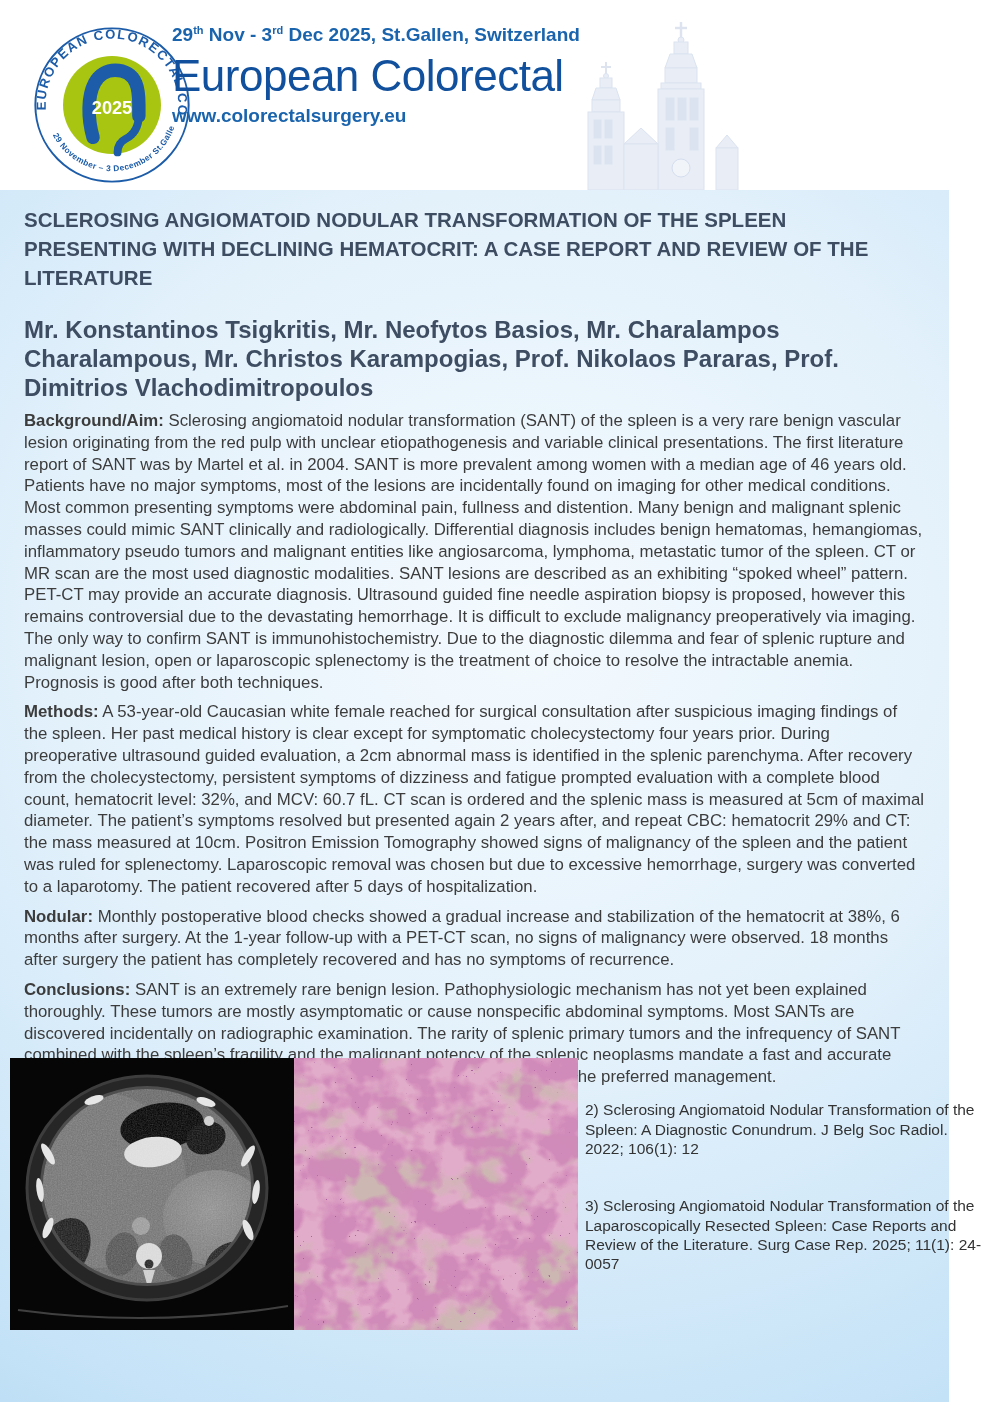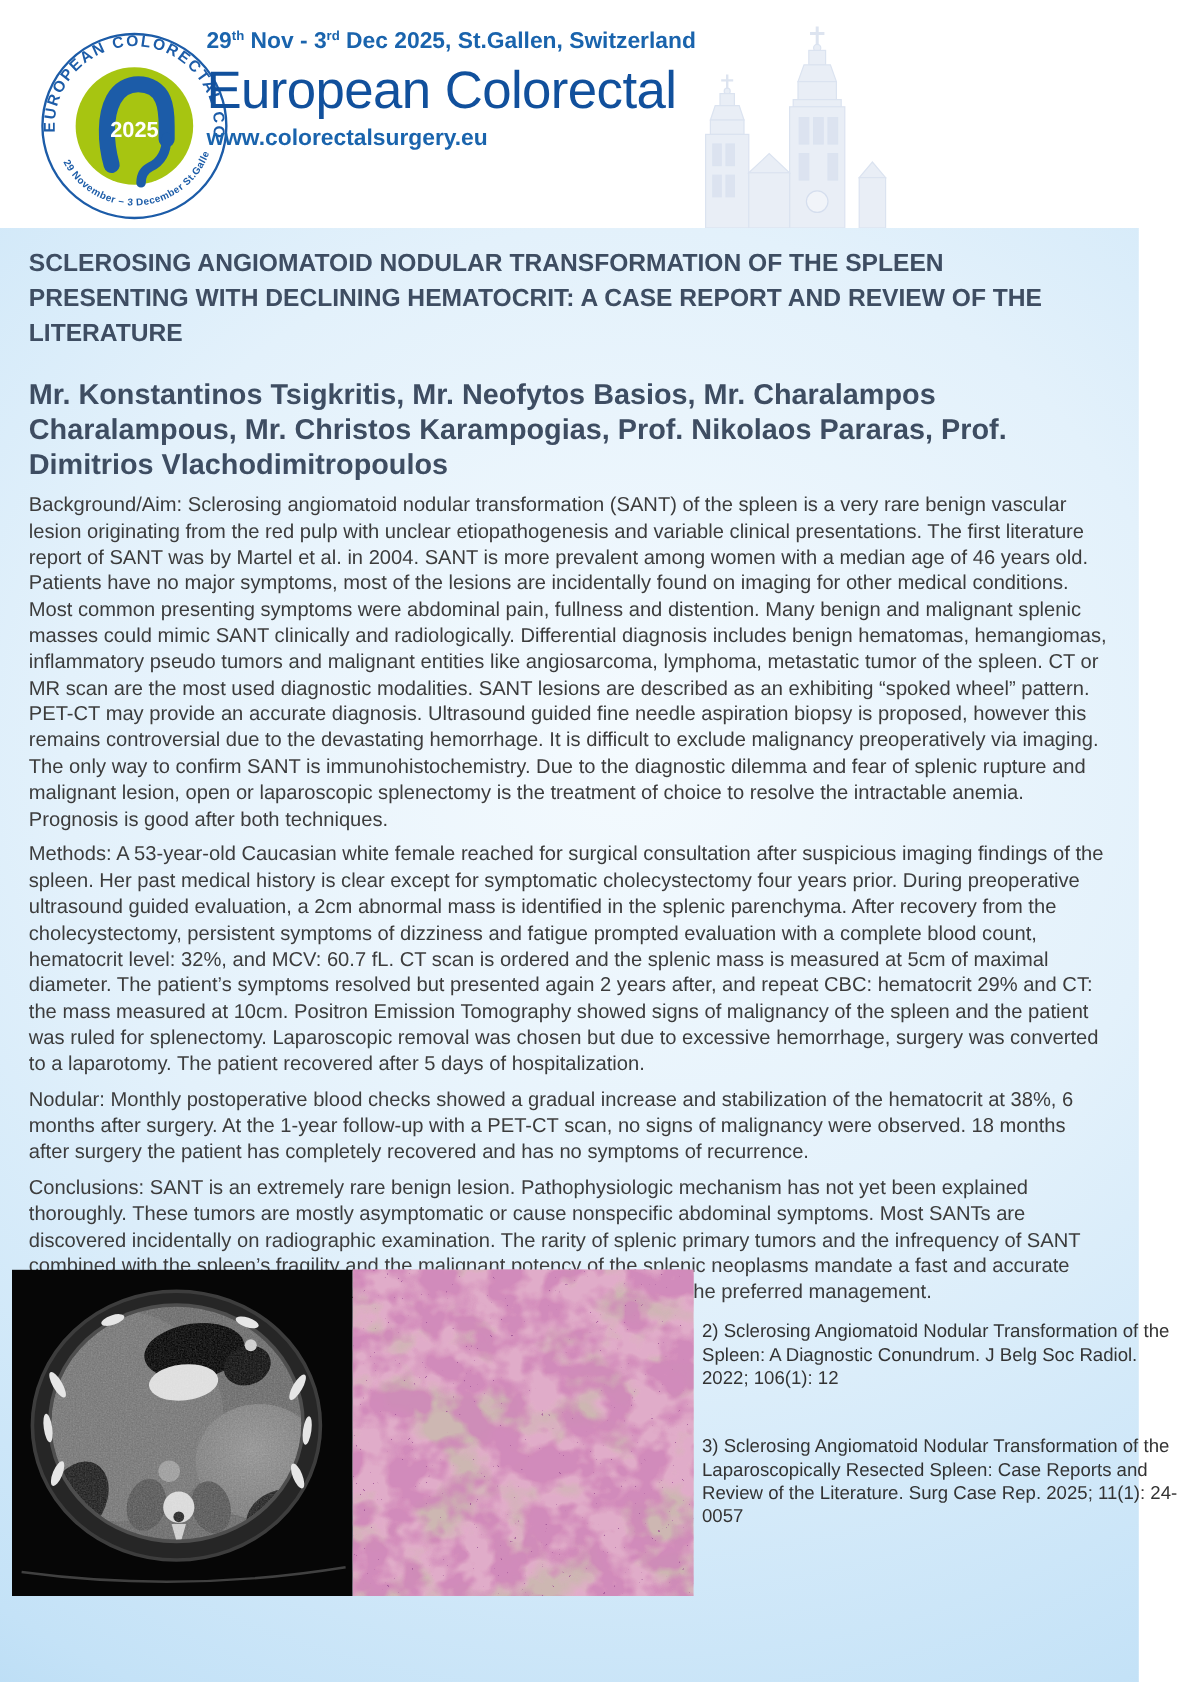--- a/index.html
+++ b/index.html
@@ -22,21 +22,21 @@
 
   
   .content{
     position:absolute;left:0;top:190px;width:949px;height:1212px;
     background:radial-gradient(ellipse 130% 95% at 55% 36%, #f4fafe 0%, #e3f1fb 38%, #c4e2f7 75%, #a3d0ef 100%);
   }
   .abstract-title{margin:15px 24px 0 24px;font-size:20.5px;line-height:29px;font-weight:bold;color:#3e4d62;}
   .authors{margin:23px 24px 0 24px;font-size:24px;line-height:29px;font-weight:bold;color:#3e4d62;}
   .para{margin:8px 24px 0 24px;font-size:16.8px;line-height:21.8px;color:#3c3c3c;}
   .para.first{margin-top:8px;}
-  .para b{font-weight:normal;}
+  .para b{font-weight:bold;}
 
   .figures{position:absolute;left:10px;top:868px;width:568px;height:272px;font-size:0;}
   .figures svg{display:inline-block;vertical-align:top;}
 
   .refs{
     position:absolute;left:585px;top:872px;width:400px;
     font-size:15.5px;line-height:19.2px;color:#333333;white-space:pre-wrap;
   }
 </style>
 </head>

